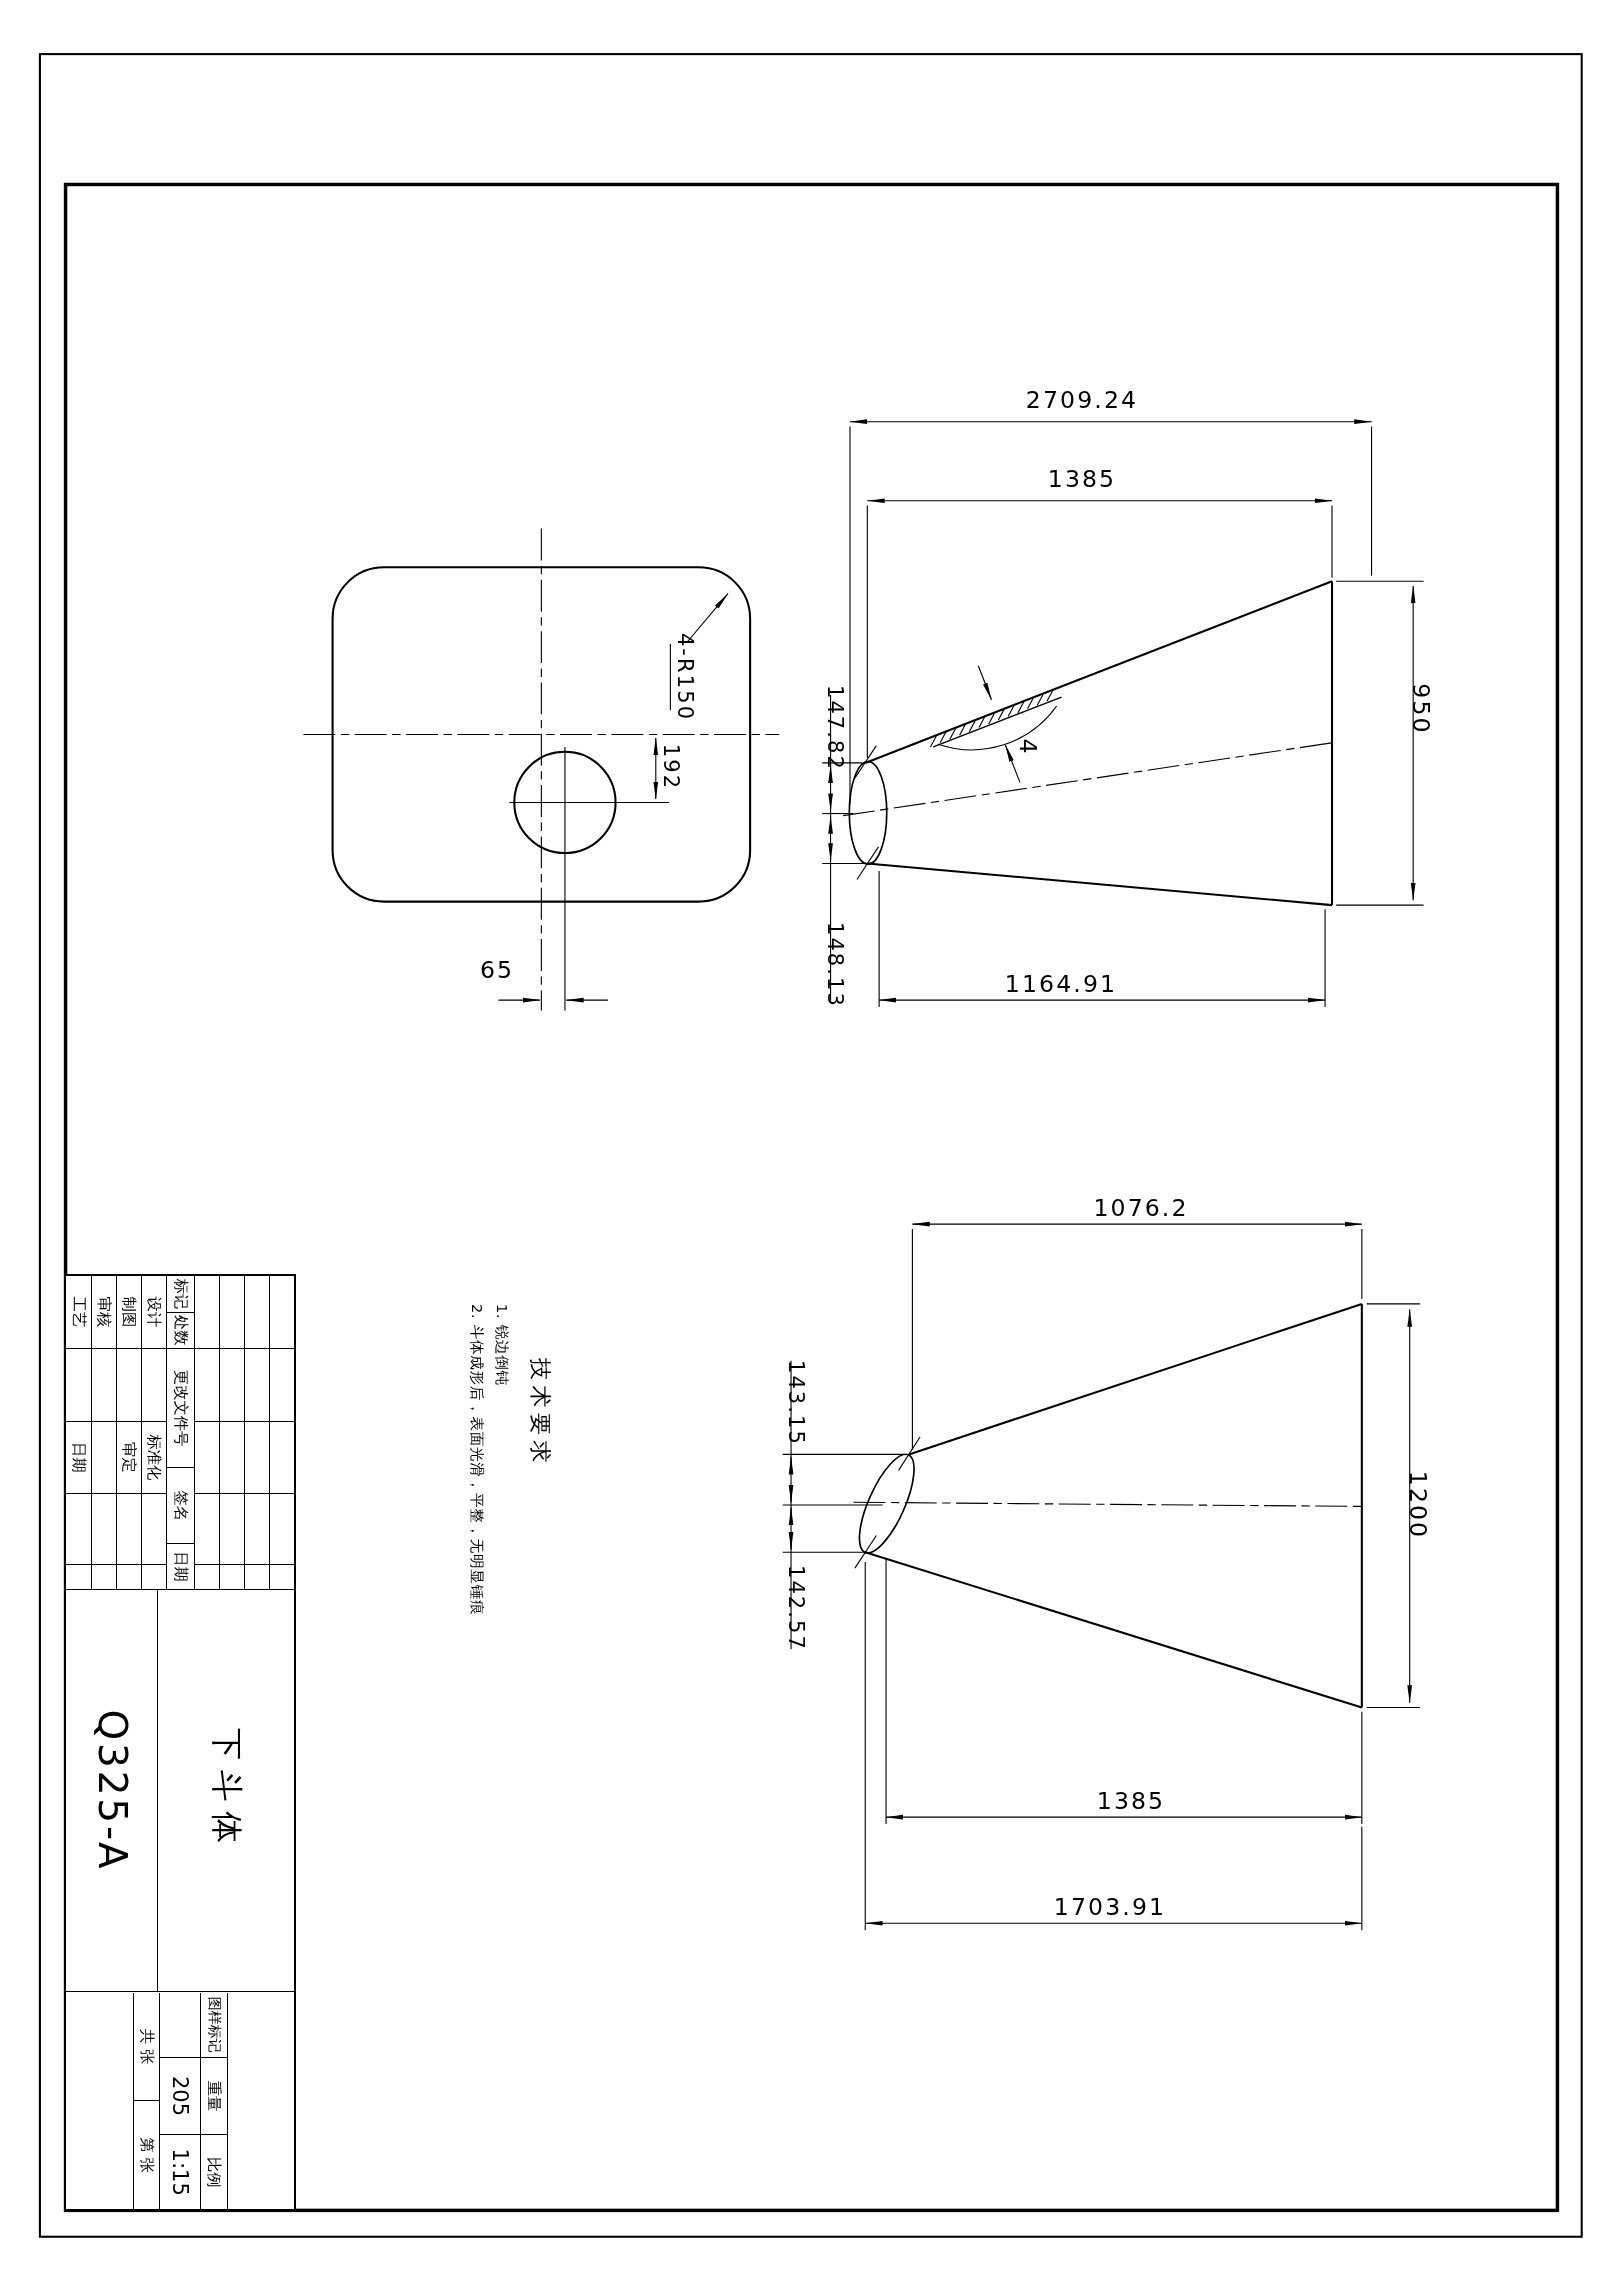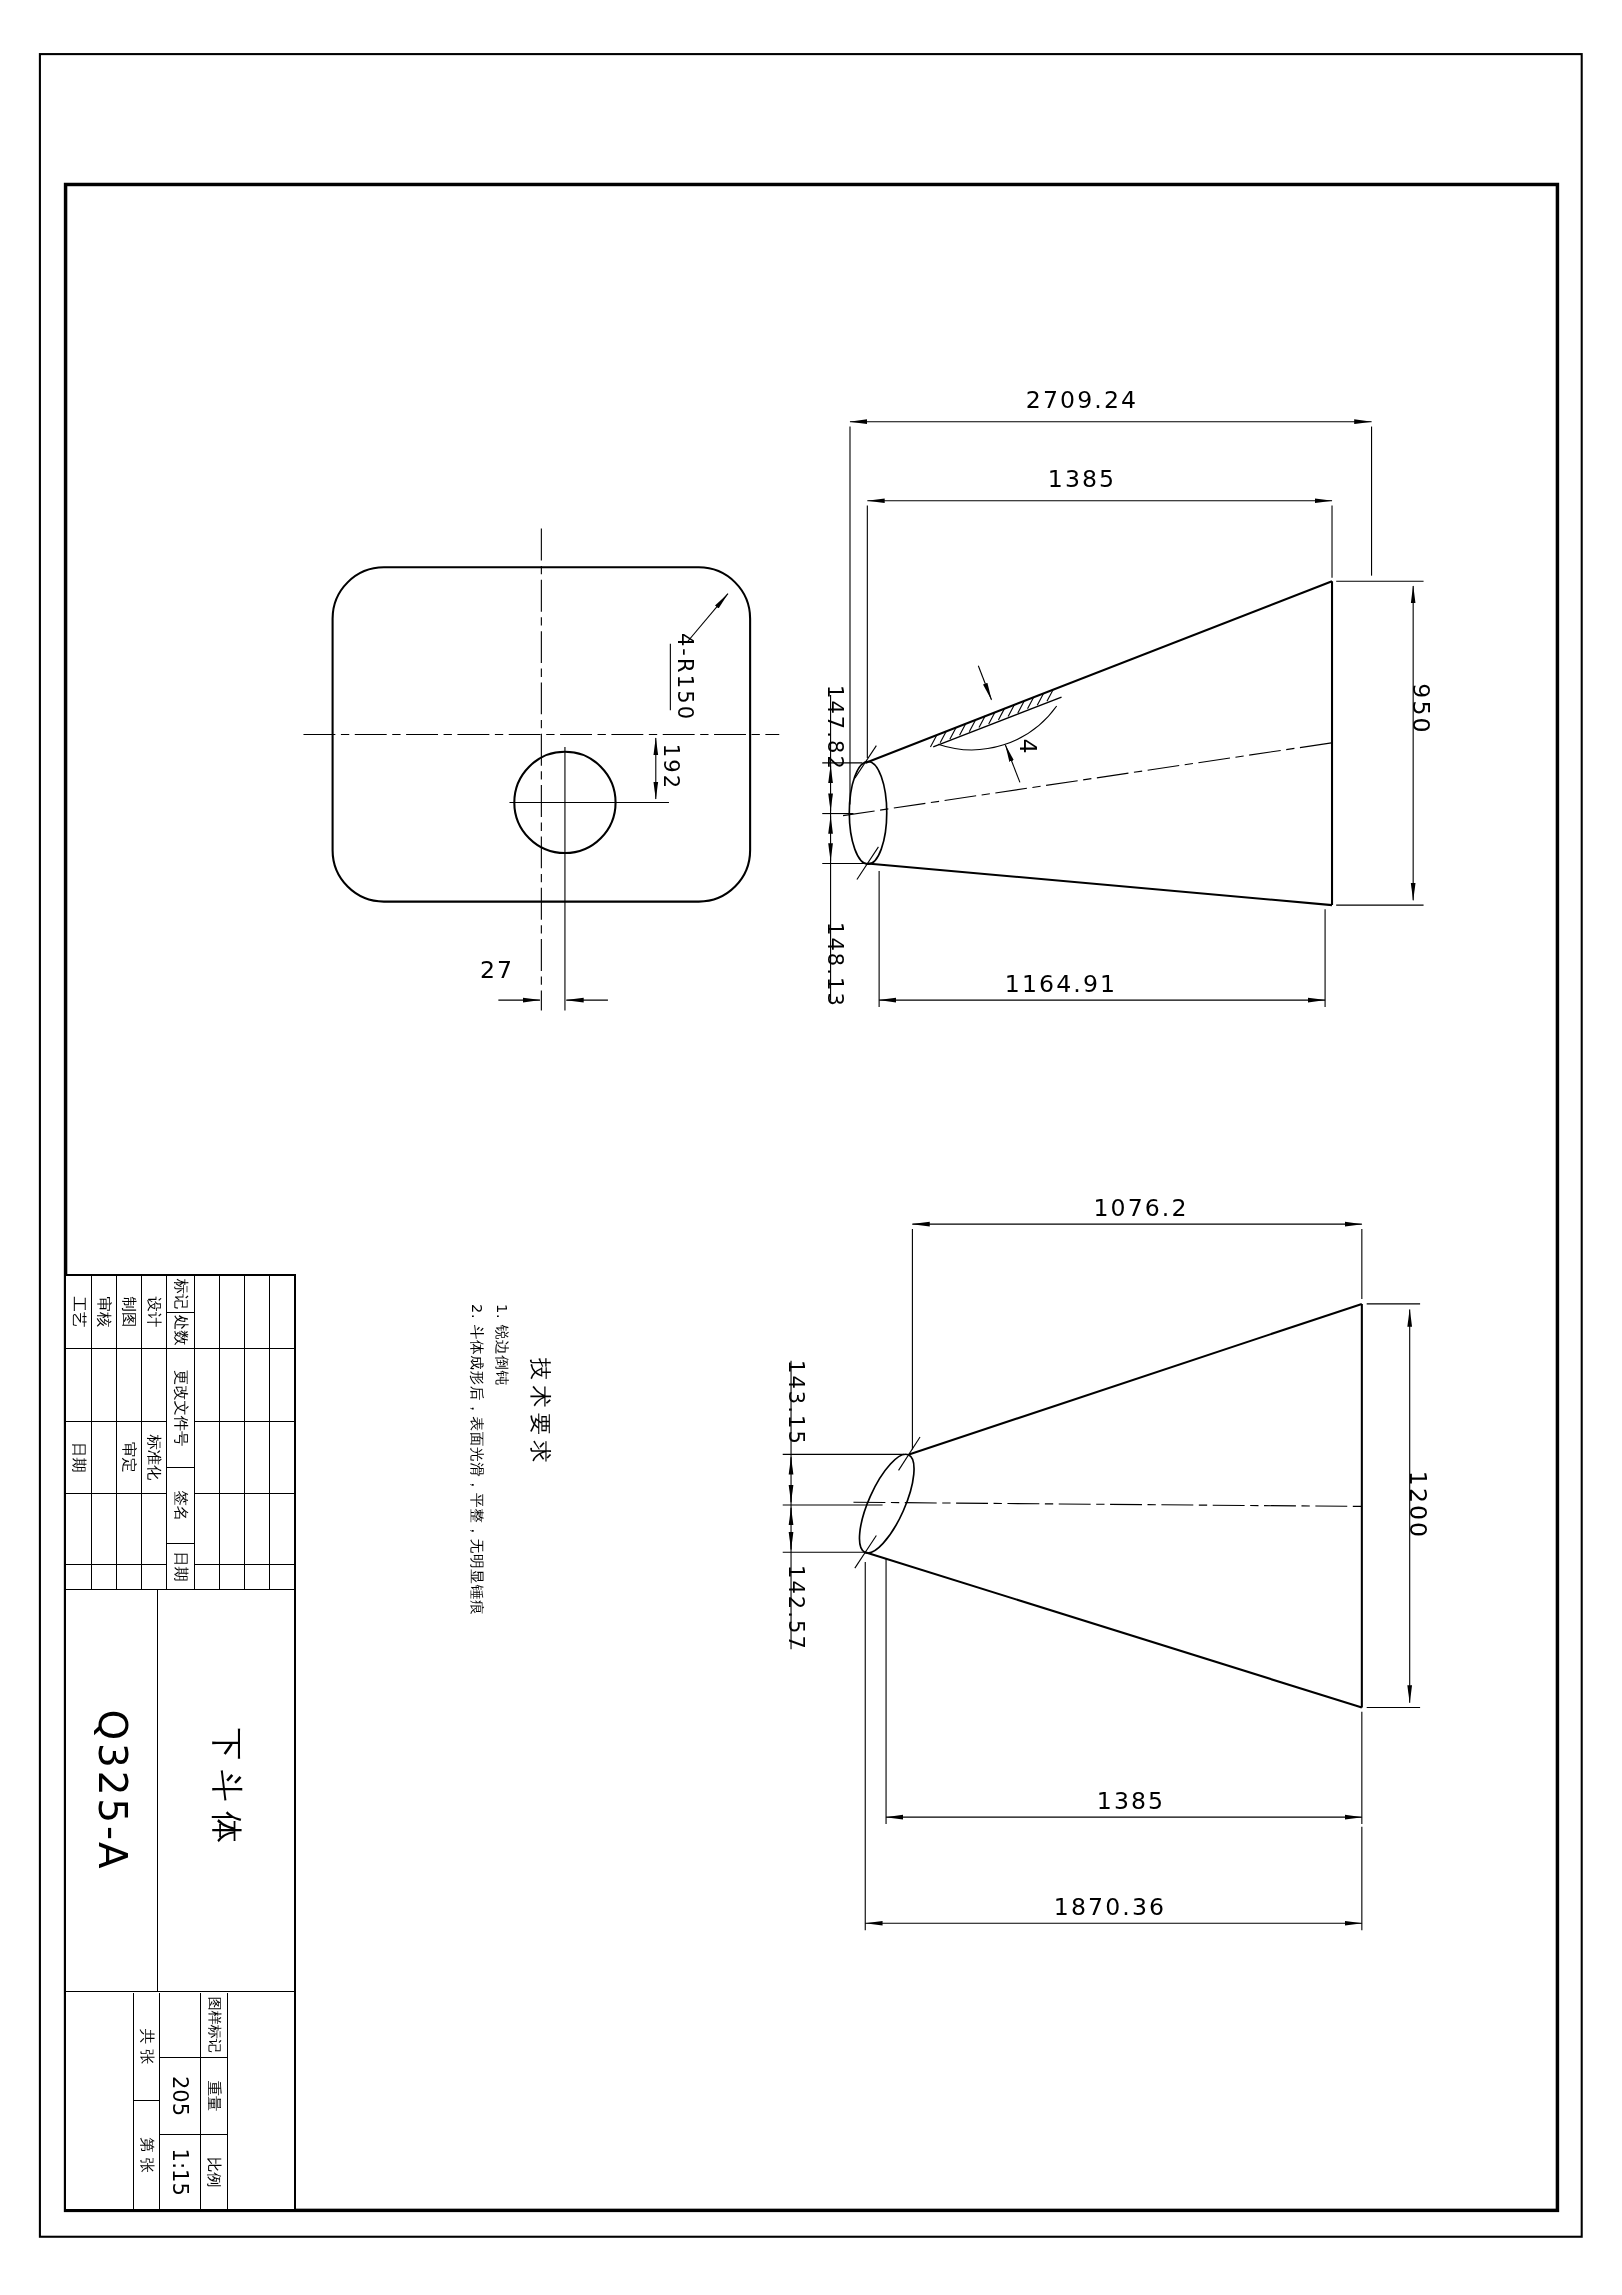--- a/index.html
+++ b/index.html
@@ -165,27 +165,27 @@
 
 <span class="t" style="left:1082px;top:400px">2709.24</span>
 <span class="t" style="left:1082px;top:479px">1385</span>
 <span class="t rot" style="left:1421px;top:709px">950</span>
 <span class="t" style="left:1061px;top:984px">1164.91</span>
 <span class="t rot small" style="left:835px;top:728px">147.82</span>
 <span class="t rot small" style="left:835px;top:965px">148.13</span>
 <span class="t rot" style="left:1028px;top:747px">4</span>
 <span class="t rot small" style="left:685px;top:677px">4-R150</span>
 <span class="t rot small" style="left:671px;top:767px">192</span>
-<span class="t" style="left:497px;top:970px">27</span>
+<span class="t" style="left:497px;top:970px">65</span>
 <span class="t" style="left:1141px;top:1208px">1076.2</span>
 <span class="t rot" style="left:1418px;top:1505px">1200</span>
 <span class="t rot small" style="left:796px;top:1403px">143.15</span>
 <span class="t rot small" style="left:796px;top:1608px">142.57</span>
 <span class="t" style="left:1131px;top:1801px">1385</span>
-<span class="t" style="left:1110px;top:1907px">1870.36</span>
+<span class="t" style="left:1110px;top:1907px">1703.91</span>
 
 <div class="tech">
   <div class="hd">技术要求</div>
   <div class="it">1. 锐边倒钝</div>
   <div class="it">2. 斗体成形后，表面光滑，平整，无明显锤痕</div>
 </div>
 
 <div class="tb">
 
   <div class="tb-a">

